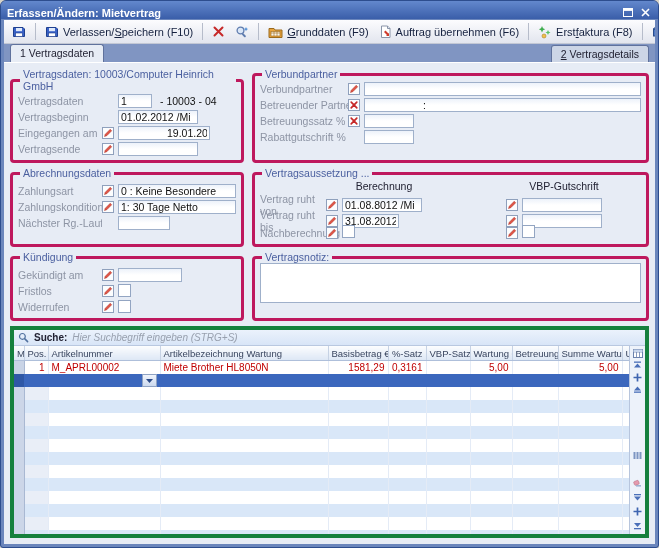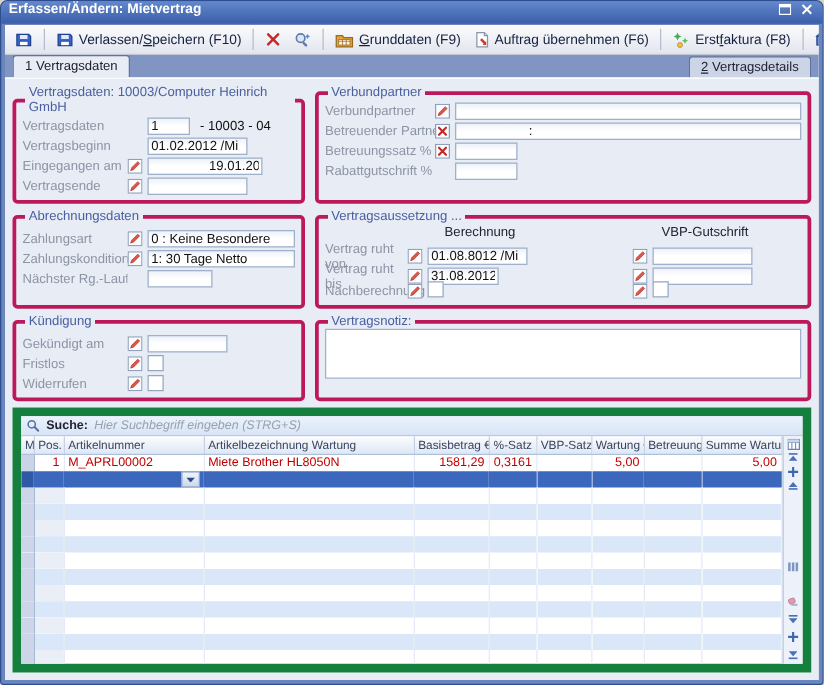--- a/index.html
+++ b/index.html
@@ -1,19 +1,19 @@
 <!DOCTYPE html>
 <html><head>
 <meta charset="utf-8">
 <style>
   html,body{margin:0;padding:0;width:659px;height:548px;overflow:hidden;
     background:#d6d2c8;font-family:"Liberation Sans","DejaVu Sans",sans-serif;font-size:11px;}
   .window{width:659px;height:548px;box-sizing:border-box;background:#6b86bc;
     border:1px solid #2d4d8e;border-radius:6px 6px 3px 3px;position:relative;}
-  .titlebar{height:18px;display:flex;align-items:flex-start;padding:0 6px;color:#fff;
+  .titlebar{height:18px;display:flex;align-items:flex-end;padding:0 6px;color:#fff;
     font-weight:bold;font-size:11px;background:linear-gradient(#6388cd,#3a5ea9);border-radius:5px 5px 0 0;}
   .titlebar .title{flex:1;}
   .win-btn{width:14px;height:13px;display:flex;align-items:center;justify-content:center;margin-left:3px;cursor:default;}
   .frame-body{position:absolute;left:3px;top:19px;right:3px;bottom:3px;background:#eef0f6;
     display:flex;flex-direction:column;overflow:hidden;}
   
   .toolbar{height:23px;flex:0 0 23px;background:linear-gradient(#fcfcfe,#e2e5ee);
     border-bottom:1px solid #c2c7d4;display:flex;align-items:center;padding:0 3px;}
   .tb-btn{display:flex;align-items:center;gap:4px;padding:2px 4px;font-size:11px;color:#15213f;
     background:transparent;border:1px solid transparent;border-radius:2px;font-family:inherit;white-space:nowrap;}
@@ -43,21 +43,21 @@
   
   .vhead,.vrow{display:grid;grid-template-columns:66px 16px 84px 80px 16px 84px;align-items:center;font-size:10.5px;}
   .vhead{height:13px;color:#223;}
   .vhead .h1{grid-column:3;text-align:center;}
   .vhead .h2{grid-column:6;text-align:center;}
   .vrow{height:15px;margin:1px 0;}
   .vrow .vlabel{color:#8d94a4;}
   textarea.notiz{width:100%;height:40px;box-sizing:border-box;border:1px solid #9fb0ca;background:#fff;
     resize:none;font:10.5px "Liberation Sans","DejaVu Sans",sans-serif;}
   
-  .grid-box{margin-top:5px;flex:1;border:7px solid #15803d;background:#fff;display:flex;flex-direction:column;min-height:0;}
+  .grid-box{margin-top:5px;flex:1;border:4px solid #15803d;background:#fff;display:flex;flex-direction:column;min-height:0;}
   .search-row{height:15px;flex:0 0 15px;background:linear-gradient(#ebf2fc,#d8e5f7);border-bottom:1px solid #b9c8e0;
     display:flex;align-items:center;padding:0 4px;gap:5px;font-size:10px;}
   .s-label{font-weight:bold;color:#223;}
   .s-hint{font-style:italic;color:#98a0ae;}
   .grid-flex{flex:1;display:flex;min-height:0;}
   .table-wrap{flex:1;overflow:hidden;min-width:0;}
   table{border-collapse:collapse;table-layout:fixed;width:100%;font-size:10px;}
   th{height:14px;font-weight:normal;color:#39455f;background:linear-gradient(#fcfdfe,#dde7f5);
     border-right:1px solid #c6d2e4;border-bottom:1px solid #aebfda;padding:0 3px;white-space:nowrap;overflow:hidden;text-align:left;font-size:9.5px;}
   th.r,td.r{text-align:right;}

